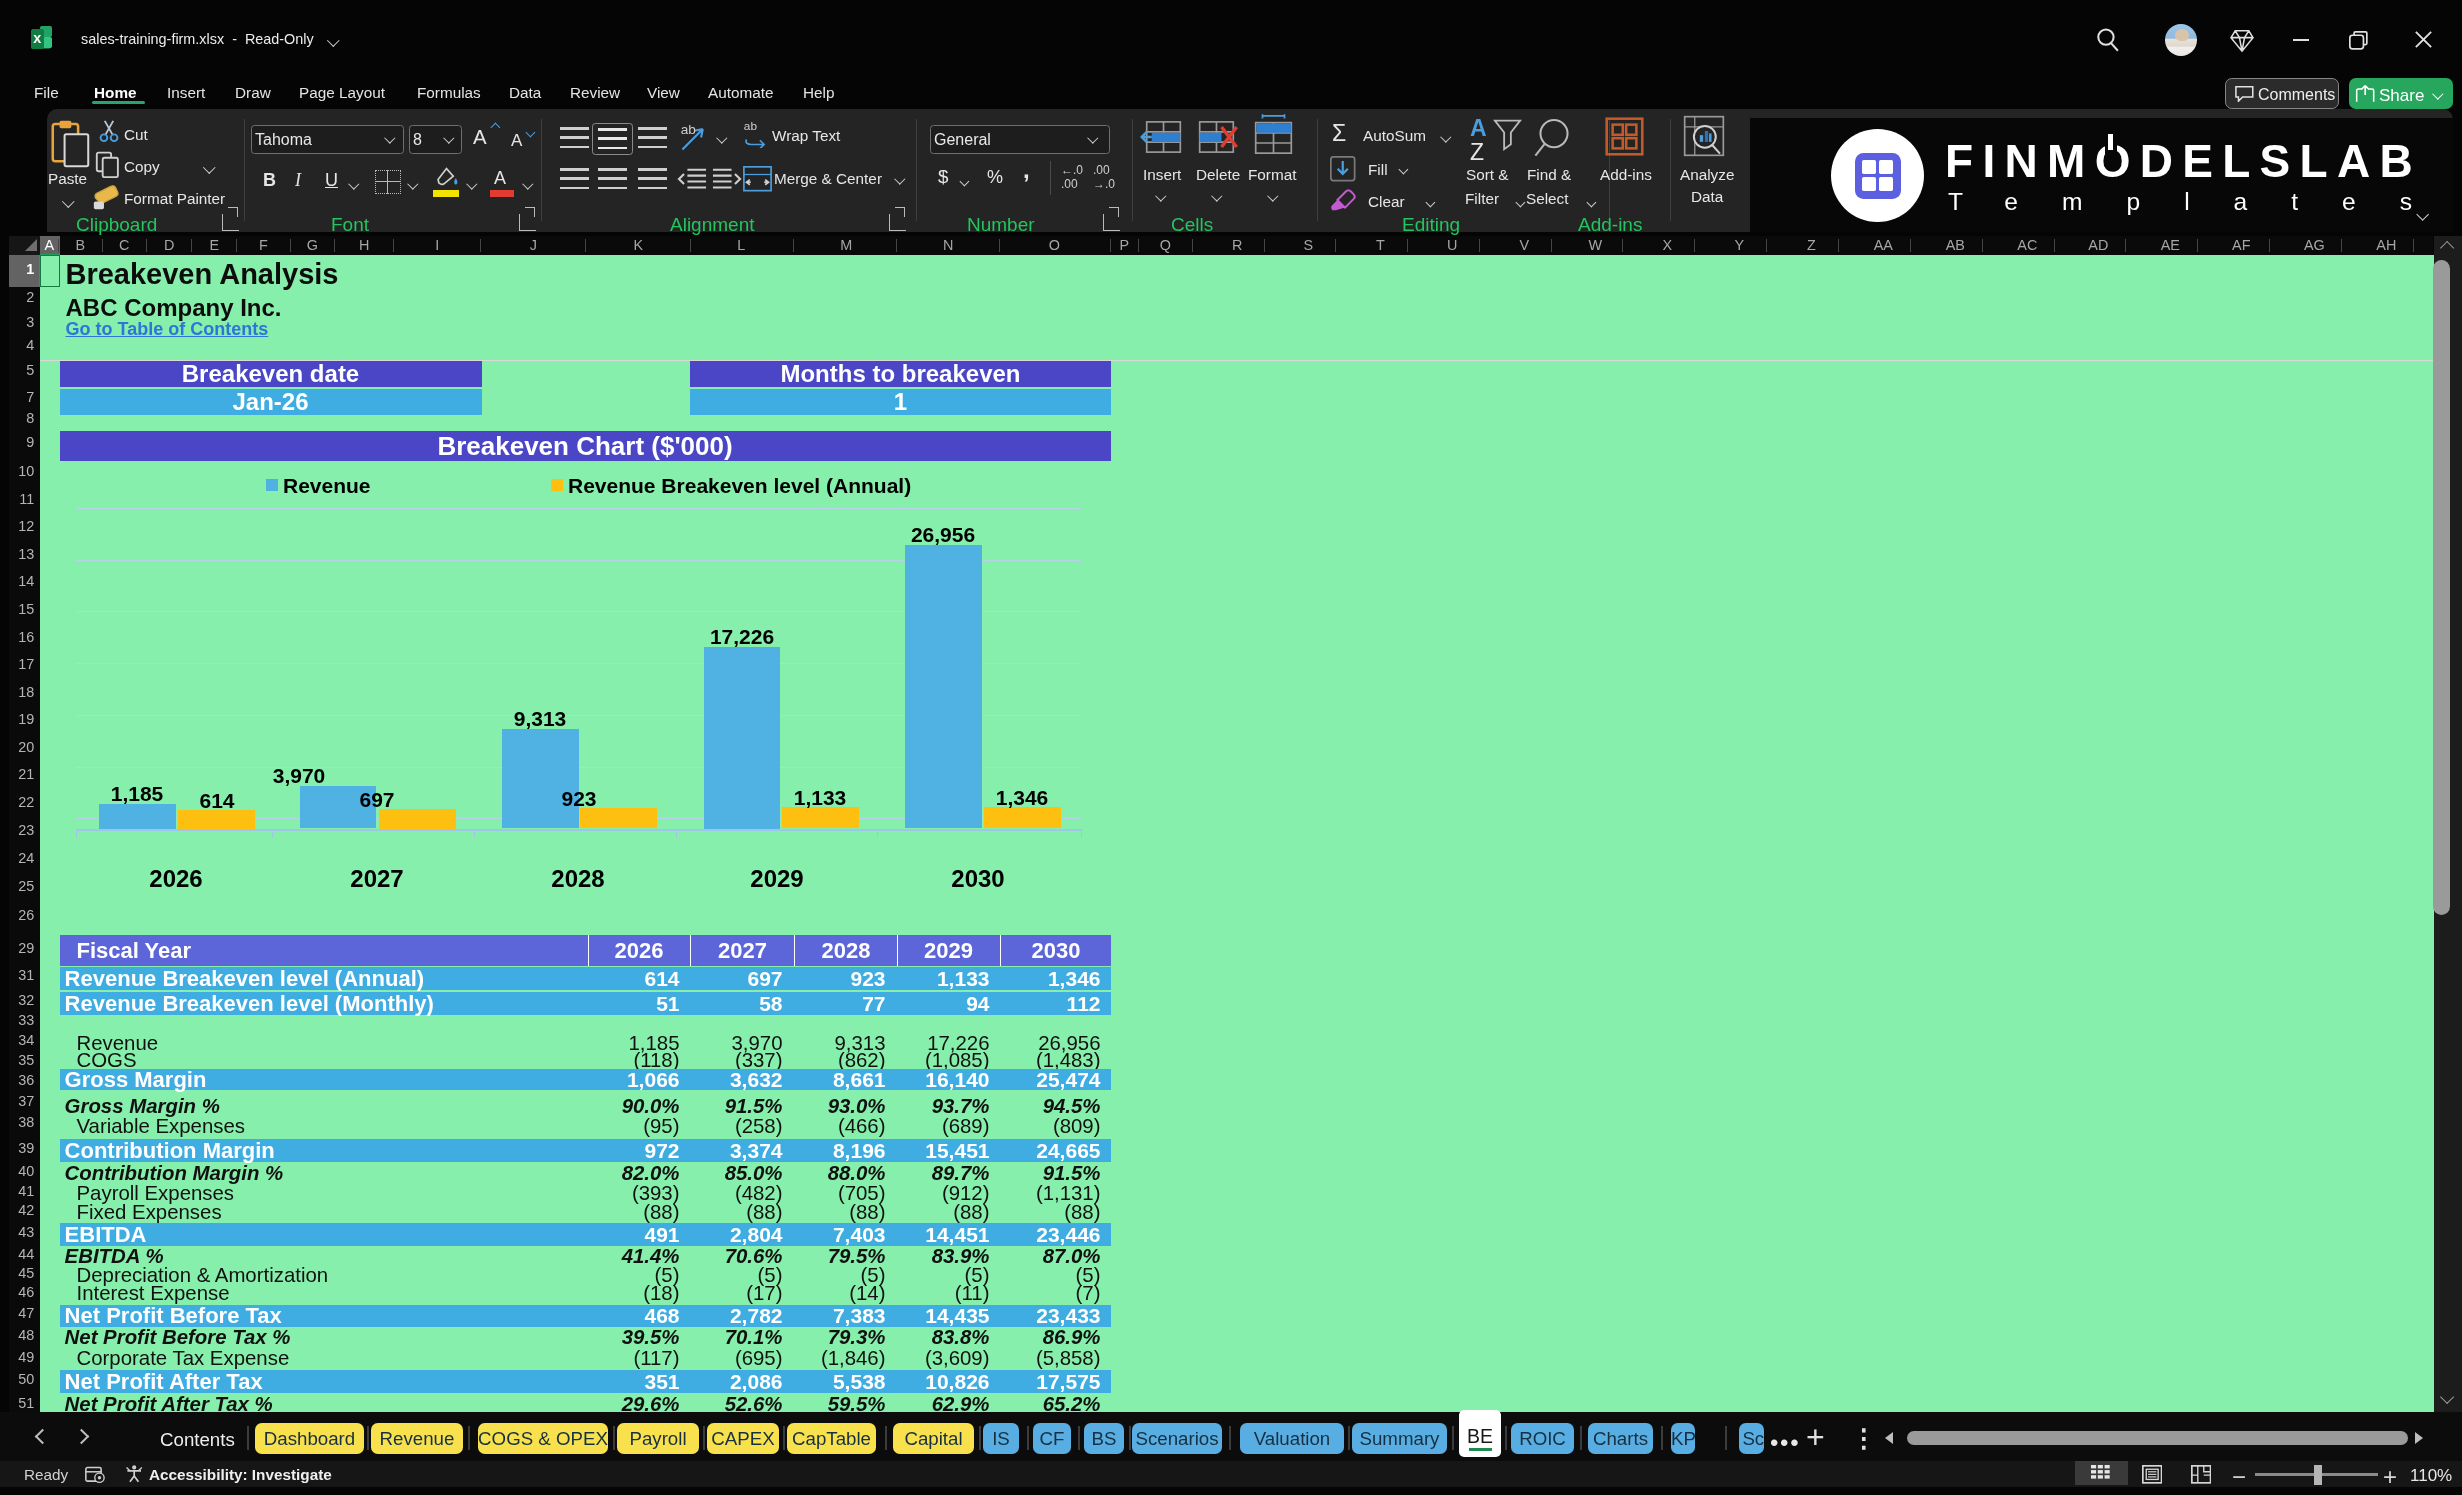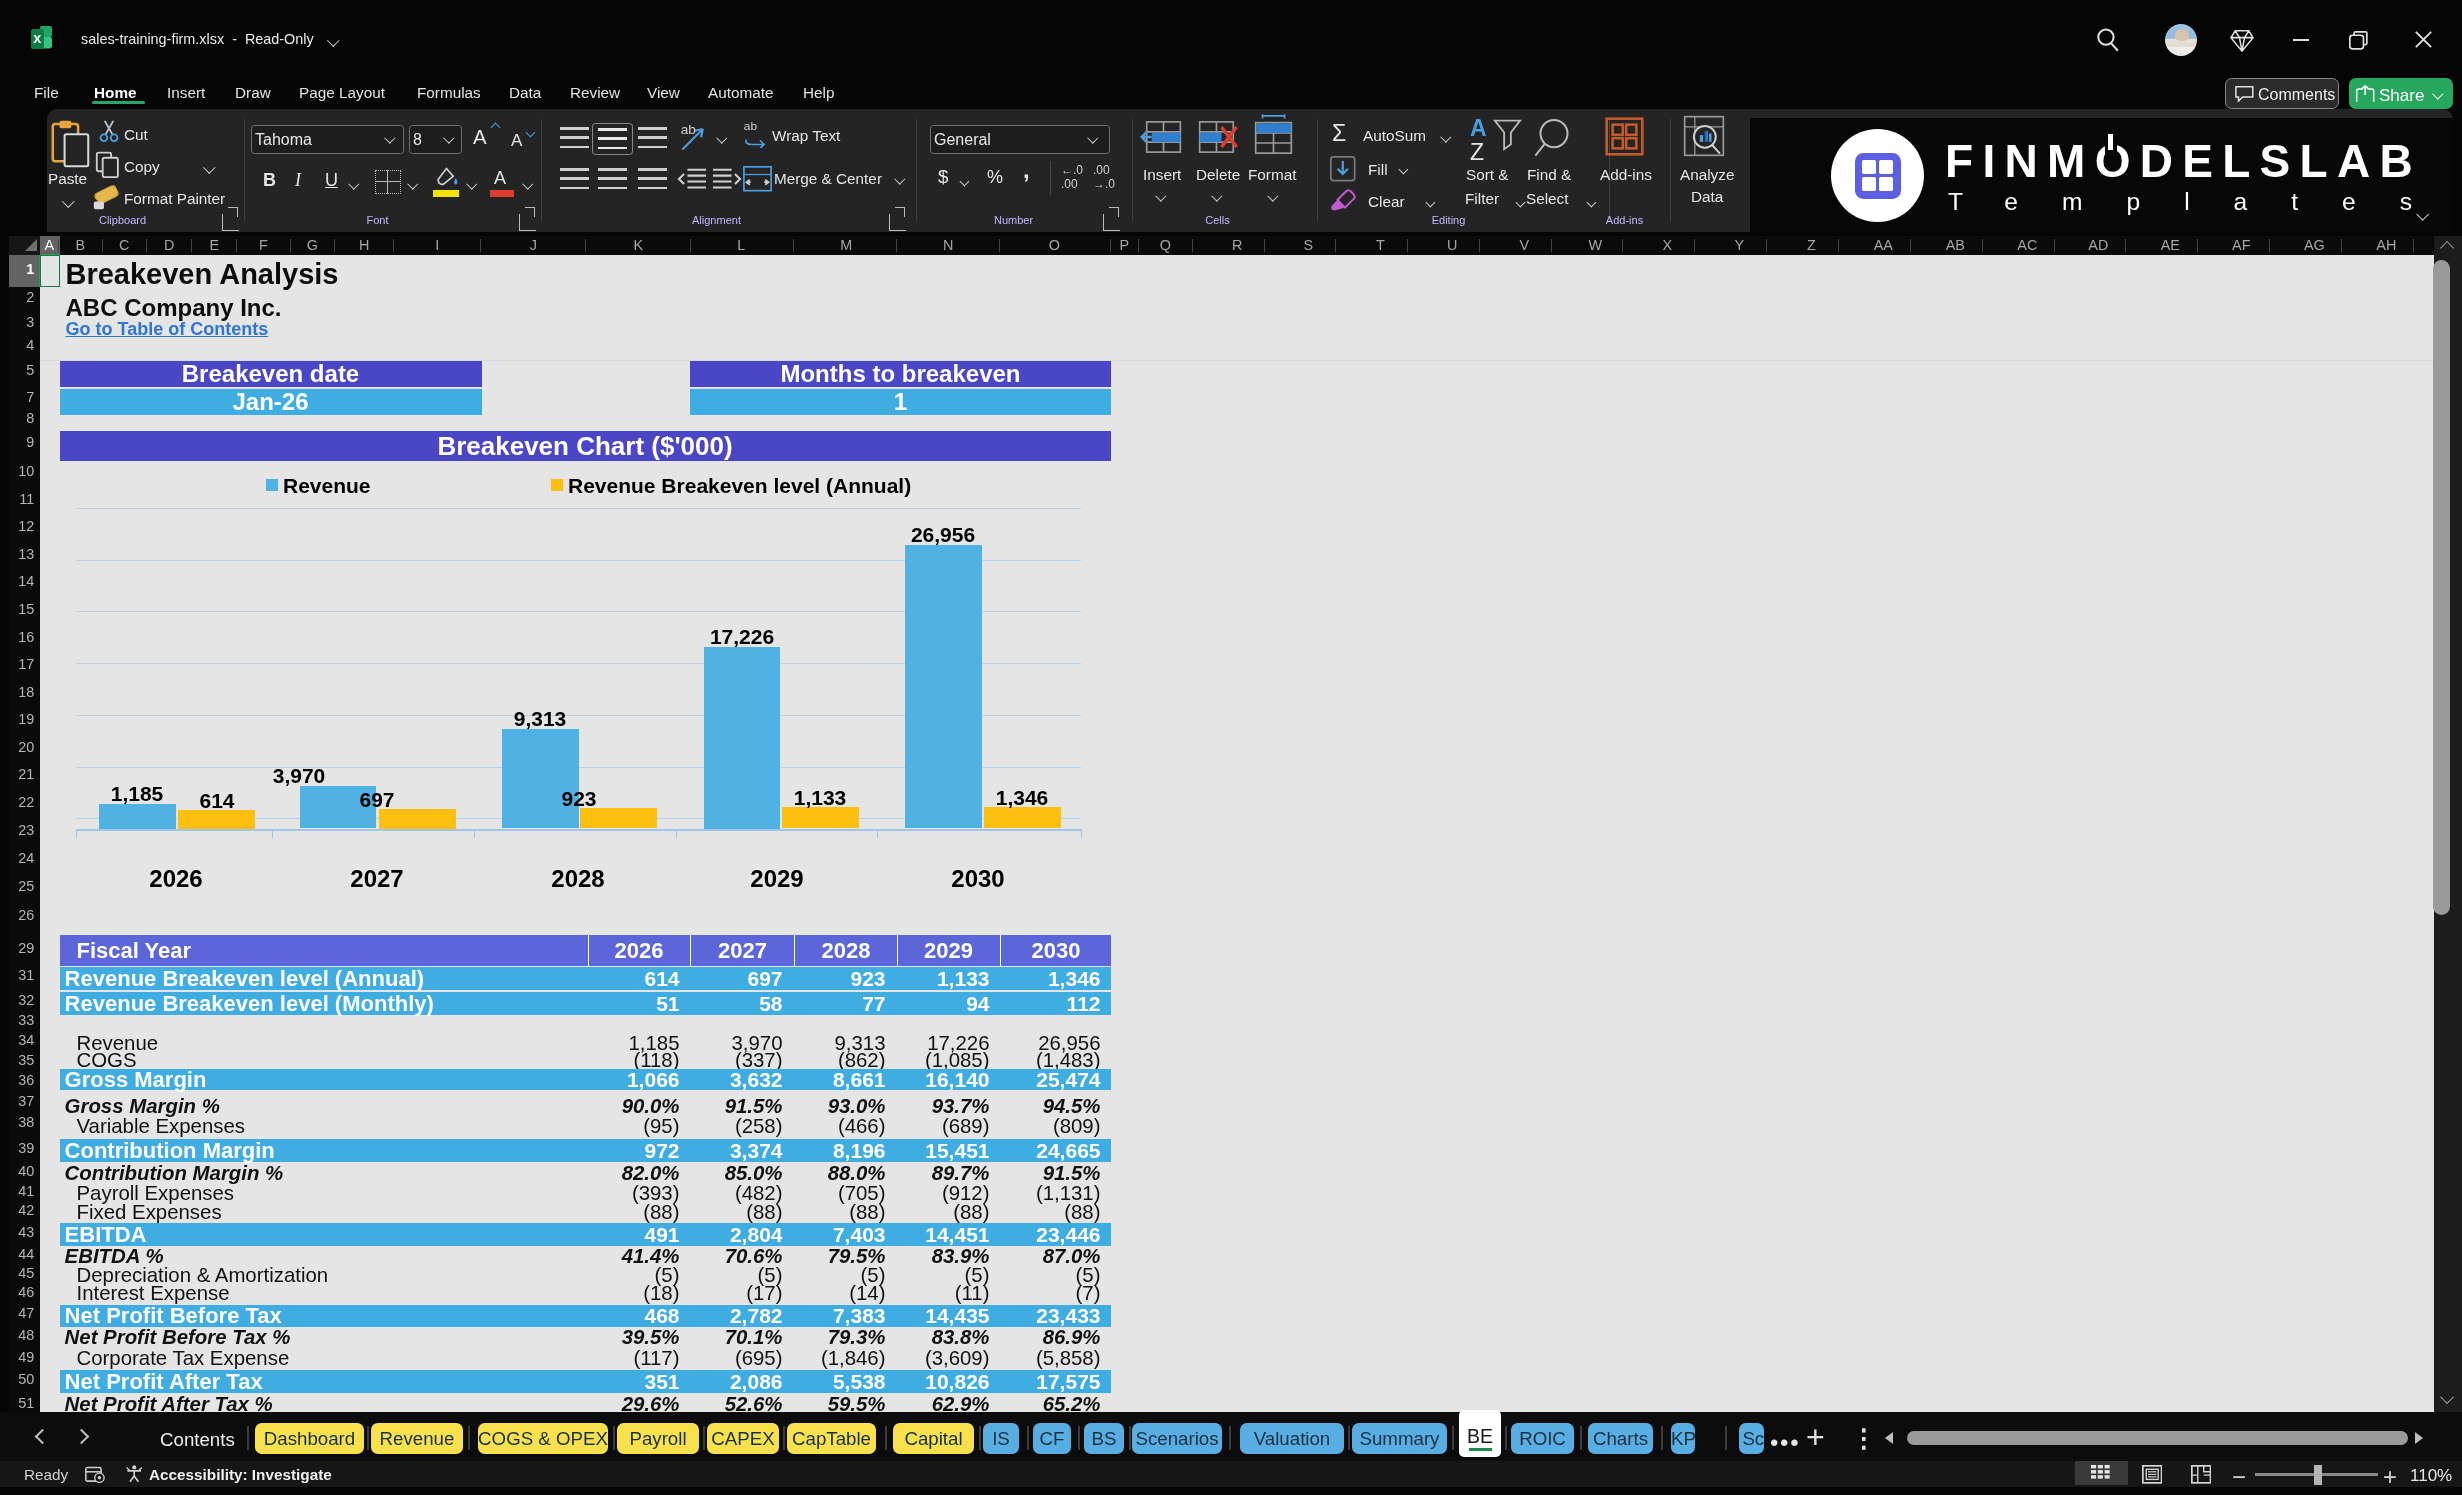--- a/index.html
+++ b/index.html
@@ -2,34 +2,34 @@
 <html style="font-size:13.6px"><head>
 <meta charset="utf-8">
 <style>
 *{margin:0;padding:0;box-sizing:border-box}
 html,body{width:2462px;height:1495px;background:#050505;overflow:hidden;font-family:"Liberation Sans",sans-serif}
 .abs{position:absolute}
 #page{position:relative;width:2462px;height:1495px}
 
 .tabtxt{position:absolute;top:84px;font-size:15.3px;color:#e4e4e4;white-space:nowrap}
 .ribbon{position:absolute;left:47px;top:109px;width:2406px;height:123px;background:#242424;border-radius:10.2px 10.2px 0 0}
-.grplabel{position:absolute;top:214px;font-size:11px;color:#c4b5fd;text-align:center;white-space:nowrap}
+.grplabel{position:absolute;top:214px;font-size:19px;color:#22c55e;white-space:nowrap}
 .gsep{position:absolute;top:119px;width:0.8px;height:102px;background:#3e3e3e}
 .launch{position:absolute;top:214px;width:17px;height:17px;border-left:1.7px solid #bbb;border-bottom:1.7px solid #bbb}
 .launch:after{content:"";position:absolute;left:5.1px;top:-6.8px;width:8.5px;height:8.5px;border-top:1.7px solid #bbb;border-right:1.7px solid #bbb}
 .rbtxt{font-size:15.3px;color:#e6e6e6;white-space:nowrap;position:absolute}
 .combo{position:absolute;height:29px;background:#1d1d1d;border:0.8px solid #6f6f6f;border-radius:3.4px;color:#e8e8e8;font-size:16px;line-height:27px;padding-left:3px}
 
 #colhead{position:absolute;left:9.3px;top:236px;width:2424px;height:18.7px;background:#0a0a0a}
 .cl{position:absolute;top:0;font-size:14.4px;color:#a6a6a6;text-align:center;width:34px;line-height:19.5px}
 .ctick{position:absolute;top:3.4px;width:0.8px;height:12.7px;background:#454545}
 #rowhead{position:absolute;left:9.3px;top:255px;width:31px;height:1157px;background:#0a0a0a}
 .rl{position:absolute;right:6px;font-size:14.4px;color:#b5b5b5;line-height:1}
 
-#sheet{position:absolute;left:40px;top:255px;width:2394px;height:1157px;background:#e5e5e5;overflow:hidden}
+#sheet{position:absolute;left:40px;top:255px;width:2394px;height:1157px;background:#86efac;overflow:hidden}
 .band{position:absolute;background:#4a46c6;color:#fff;font-weight:700;text-align:center}
 .cyan{position:absolute;background:#3fade2;color:#fff;font-weight:700}
 .crow{position:absolute;left:19.5px;width:1051px;background:#3fade2;color:#fff;font-weight:700}
 .wrow{position:absolute;left:19.5px;width:1051px;color:#111}
 .prow{position:absolute;left:19.5px;width:1051px;color:#111;font-weight:700;font-style:italic}
 .cv{position:absolute;width:98px;text-align:right;font-size:20.4px;top:0}
 .crow .cv{font-size:21px}
 .k1{left:522px}.k2{left:625px}.k3{left:728px}.k4{left:832px}.k5{left:943px}
 .lb0{position:absolute;left:5.1px;top:0;font-size:22px;white-space:nowrap}
 .wrow .lb0,.prow .lb0{font-size:20.4px}

